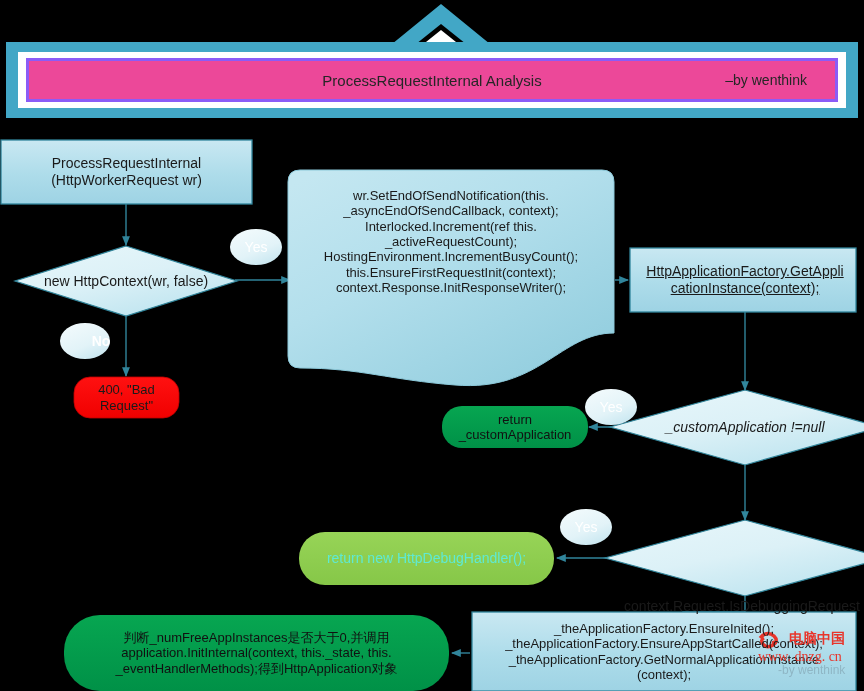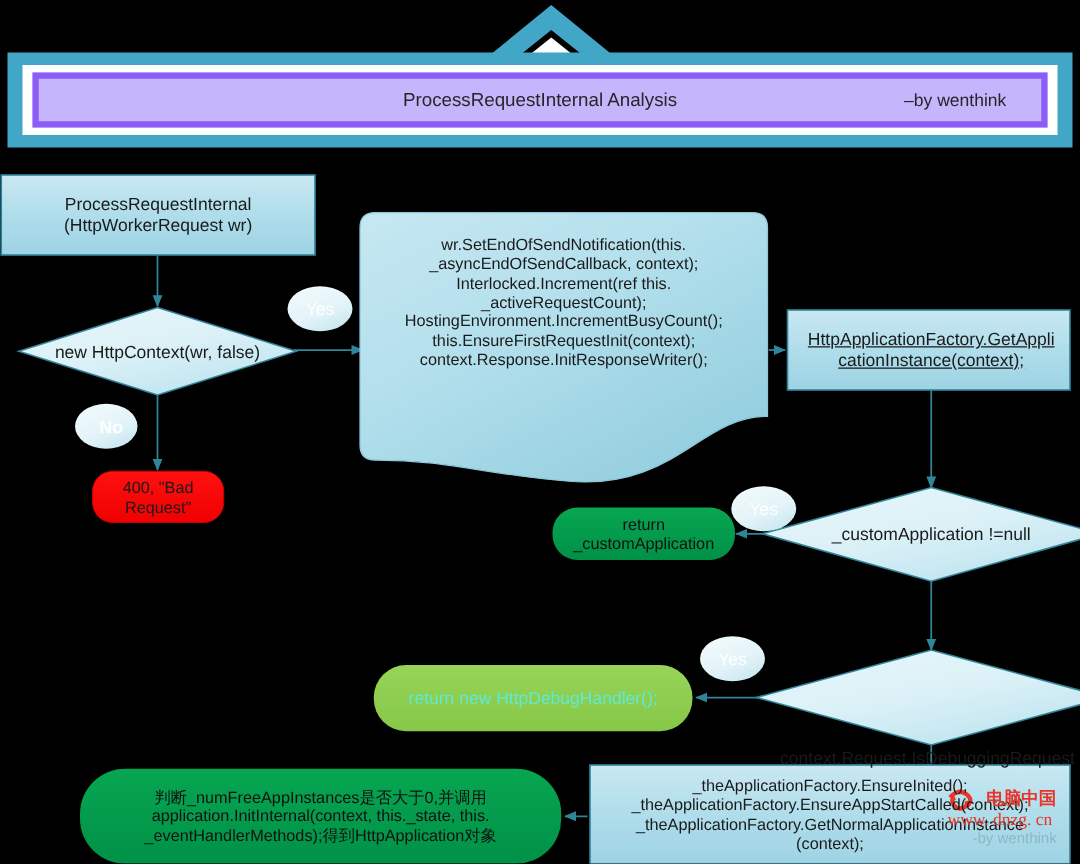--- a/index.html
+++ b/index.html
@@ -49,22 +49,22 @@
     right: 12px;
     bottom: 10px;
     background: #FFFFFF;
   }
   #banner-inner {
     position: absolute;
     left: 8px;
     top: 6px;
     right: 8px;
     bottom: 6px;
-    border: 5px solid #8b5cf6;
-    background: #c4b5fd;
+    border: 3px solid #8b5cf6;
+    background: #ec4899;
     text-decoration: underline;
   }
   #banner-title {
     position: absolute;
     left: 0;
     right: 0;
     top: 50%;
     transform: translateY(-50%);
     text-align: center;
     font-size: 15px;
@@ -259,41 +259,41 @@
 _asyncEndOfSendCallback, context);
 Interlocked.Increment(ref this.
 _activeRequestCount);
 HostingEnvironment.IncrementBusyCount();
 this.EnsureFirstRequestInit(context);
 context.Response.InitResponseWriter();</div>
 
   <div class="node-label" style="left:630px; top:248px; width:230px; height:64px; font-size:14px;text-decoration:underline;">HttpApplicationFactory.GetAppli
 cationInstance(context);</div>
 
-  <div class="node-label" style="left:636px; top:412px; width:218px; height:30px; font-size:14px;">_customApplication !=null</div>
+  <div class="node-label" style="left:636px; top:412px; width:218px; height:30px; font-size:14px;font-style:italic;">_customApplication !=null</div>
 
   <div class="node-label" style="left:442px; top:406px; width:146px; height:42px; font-size:13px; color:#111;">return
 _customApplication</div>
 
   <div class="node-label" style="left:620px; top:543px; width:244px; height:30px; font-size:14px;margin-top:48px;">context.Request.IsDebuggingRequest</div>
 
   <div class="node-label" style="left:299px; top:532px; width:255px; height:53px; font-size:14px; color:#5eead4;">return new HttpDebugHandler();</div>
 
   <div class="node-label" style="left:472px; top:612px; width:384px; height:79px; font-size:13px;">_theApplicationFactory.EnsureInited();
 _theApplicationFactory.EnsureAppStartCalled(context);
 _theApplicationFactory.GetNormalApplicationInstance
 (context);</div>
 
   <div class="node-label" style="left:64px; top:615px; width:385px; height:76px; font-size:13px; color:#111;">判断_numFreeAppInstances是否大于0,并调用
 application.InitInternal(context, this._state, this.
 _eventHandlerMethods);得到HttpApplication对象</div>
 
   <div class="yes-no-label" style="left:230px; top:229px; width:52px; height:36px;">Yes</div>
 
-  <div class="yes-no-label" style="left:64px; top:323px; width:50px; height:36px;font-weight:bold;">No</div>
+  <div class="yes-no-label" style="left:76px; top:323px; width:50px; height:36px;font-weight:bold;">No</div>
 
   <div class="yes-no-label" style="left:585px; top:389px; width:52px; height:36px;">Yes</div>
 
   <div class="yes-no-label" style="left:560px; top:509px; width:52px; height:36px;">Yes</div>
 
   <div id="watermark">
     <div id="wm-line1">电脑中国</div>
     <div id="wm-line2">www. dnzg. cn</div>
     <div id="wm-ghost">-by wenthink</div>
   </div>

